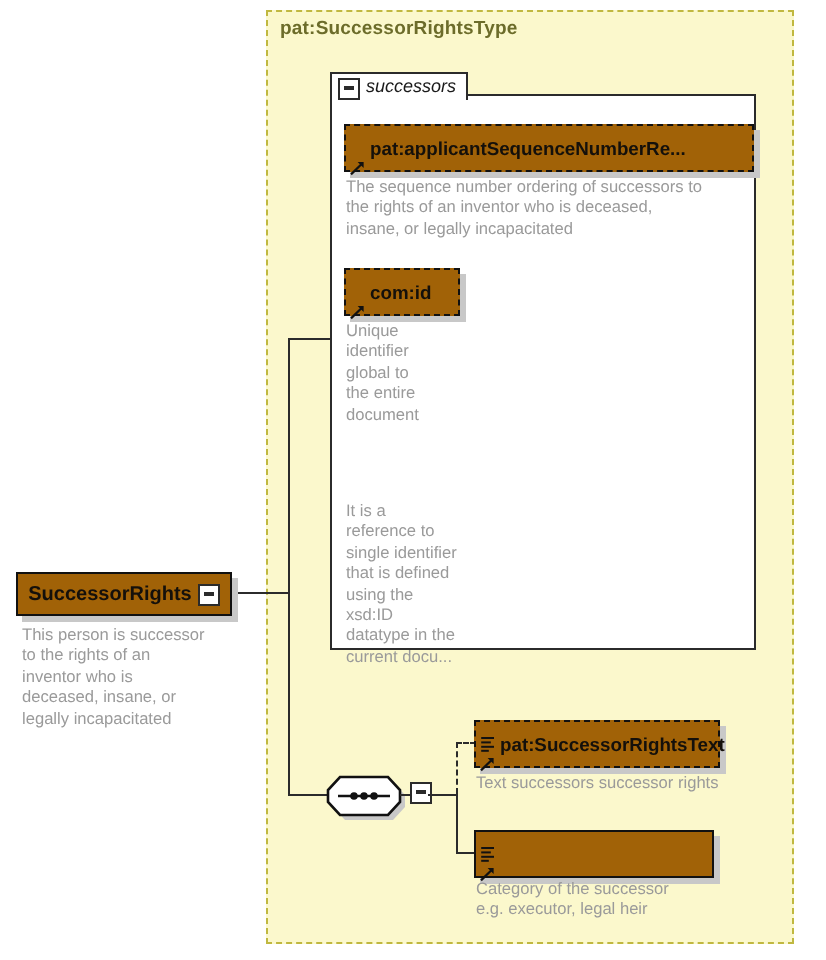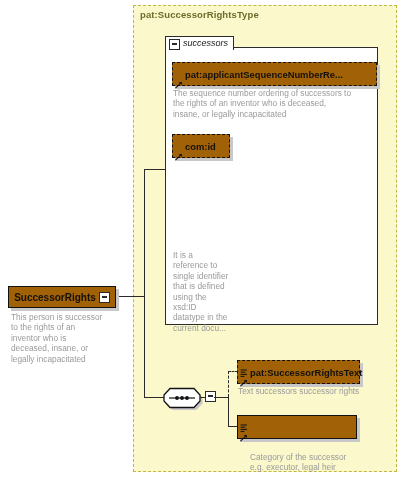--- a/index.html
+++ b/index.html
@@ -130,20 +130,25 @@
 
   <div class="nodebox optional" style="left:172px;top:134px;width:56px;height:22px;">
     <span class="corner-arrow">
       <svg width="8" height="8" viewBox="0 0 8 8">
         <path d="M0.5 7.2 L6.2 1.6" stroke="#111" stroke-width="1.1" fill="none"></path>
         <path d="M6.8 1.0 L6.8 4.0 L3.8 1.0 Z" fill="#111"></path>
       </svg>
     </span>
     <span class="nodelabel">com:id</span>
   </div>
+  <div class="desc" style="left:173px;top:160px;width:60px;">Unique
+identifier
+global to
+the entire
+document</div>
 
   <div class="desc" style="left:173px;top:250px;width:78px;">It is a
 reference to
 single identifier
 that is defined
 using the
 xsd:ID
 datatype in the
 current docu...</div>
 
@@ -207,16 +212,16 @@
         <line x1="0.6" y1="7.4" x2="4.4" y2="7.4" stroke="#111" stroke-width="1"></line>
       </svg>
     </span>
     <span class="corner-arrow">
       <svg width="8" height="8" viewBox="0 0 8 8">
         <path d="M0.5 7.2 L6.2 1.6" stroke="#111" stroke-width="1.1" fill="none"></path>
         <path d="M6.8 1.0 L6.8 4.0 L3.8 1.0 Z" fill="#111"></path>
       </svg>
     </span>
   </div>
-  <div class="desc" style="left:238px;top:452px;width:160px;margin-left:12px;">Category of the successor
+  <div class="desc" style="left:238px;top:439px;width:160px;">Category of the successor
 e.g. executor, legal heir</div>
 
 </div>
 
 </body></html>

